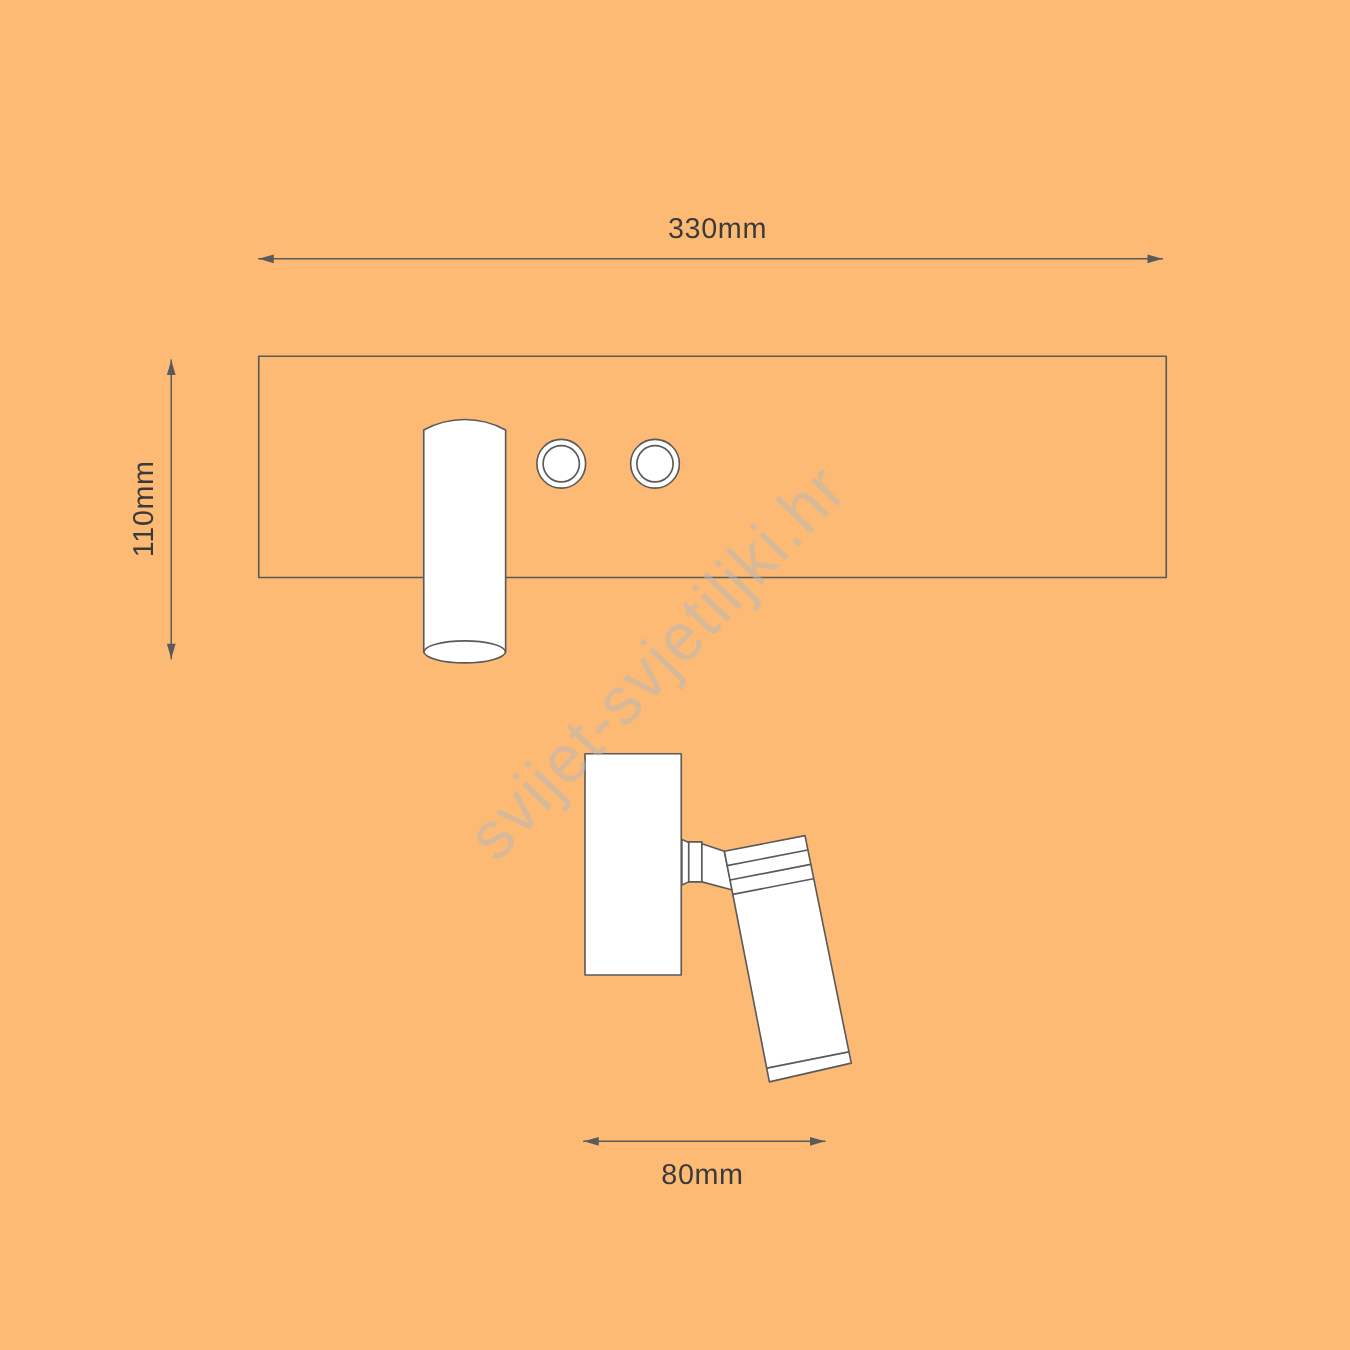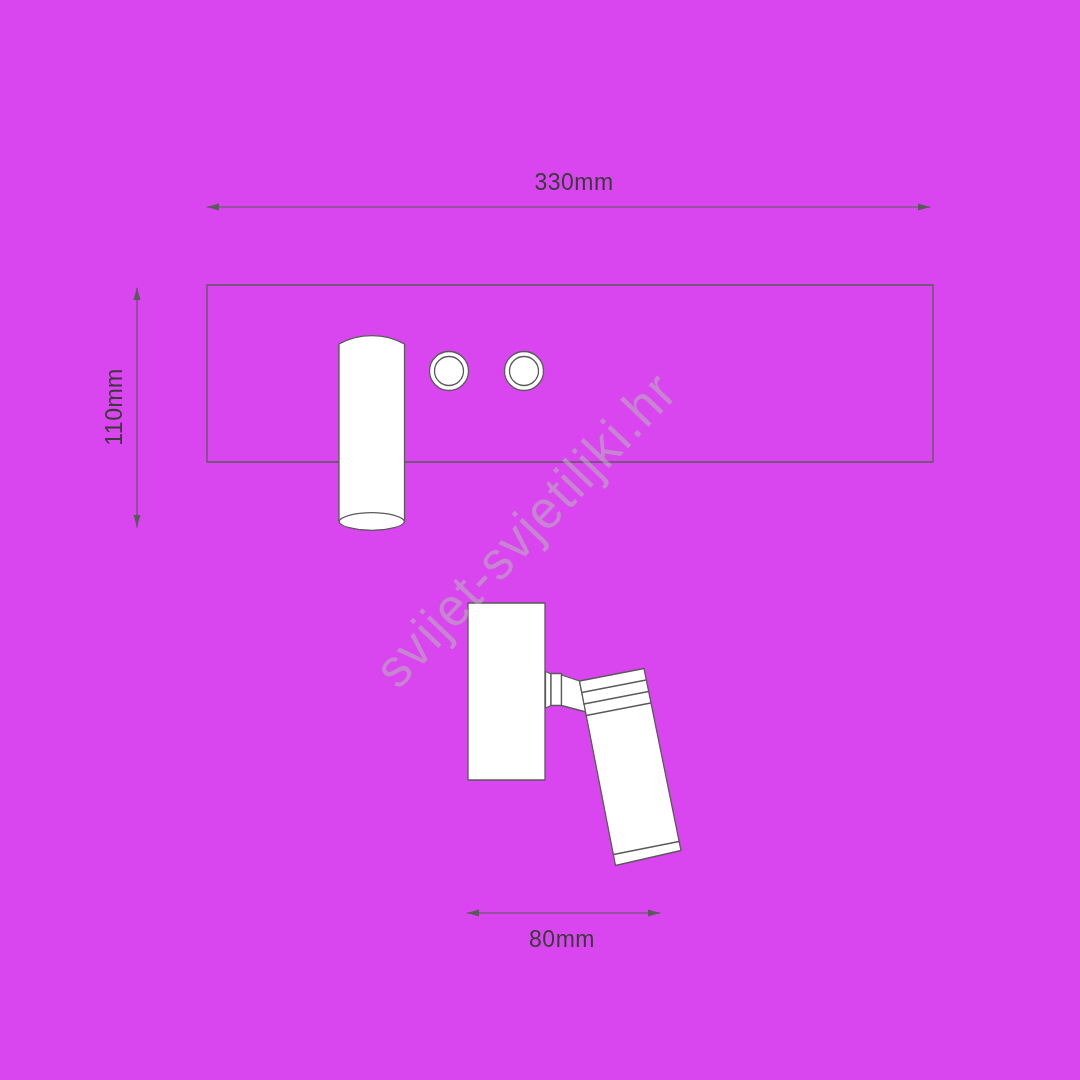--- a/index.html
+++ b/index.html
@@ -4,21 +4,21 @@
 <style>
   html, body {
     margin: 0;
     padding: 0;
     background: #ffffff;
   }
   #stage {
     position: relative;
     width: 1080px;
     height: 1080px;
-    background: #d946ef;
+    background: #fdba74;
     overflow: hidden;
   }
   svg {
     display: block;
     width: 1080px;
     height: 1080px;
   }
   .dim-label {
     font-family: "Liberation Sans", sans-serif;
     font-size: 23px;

